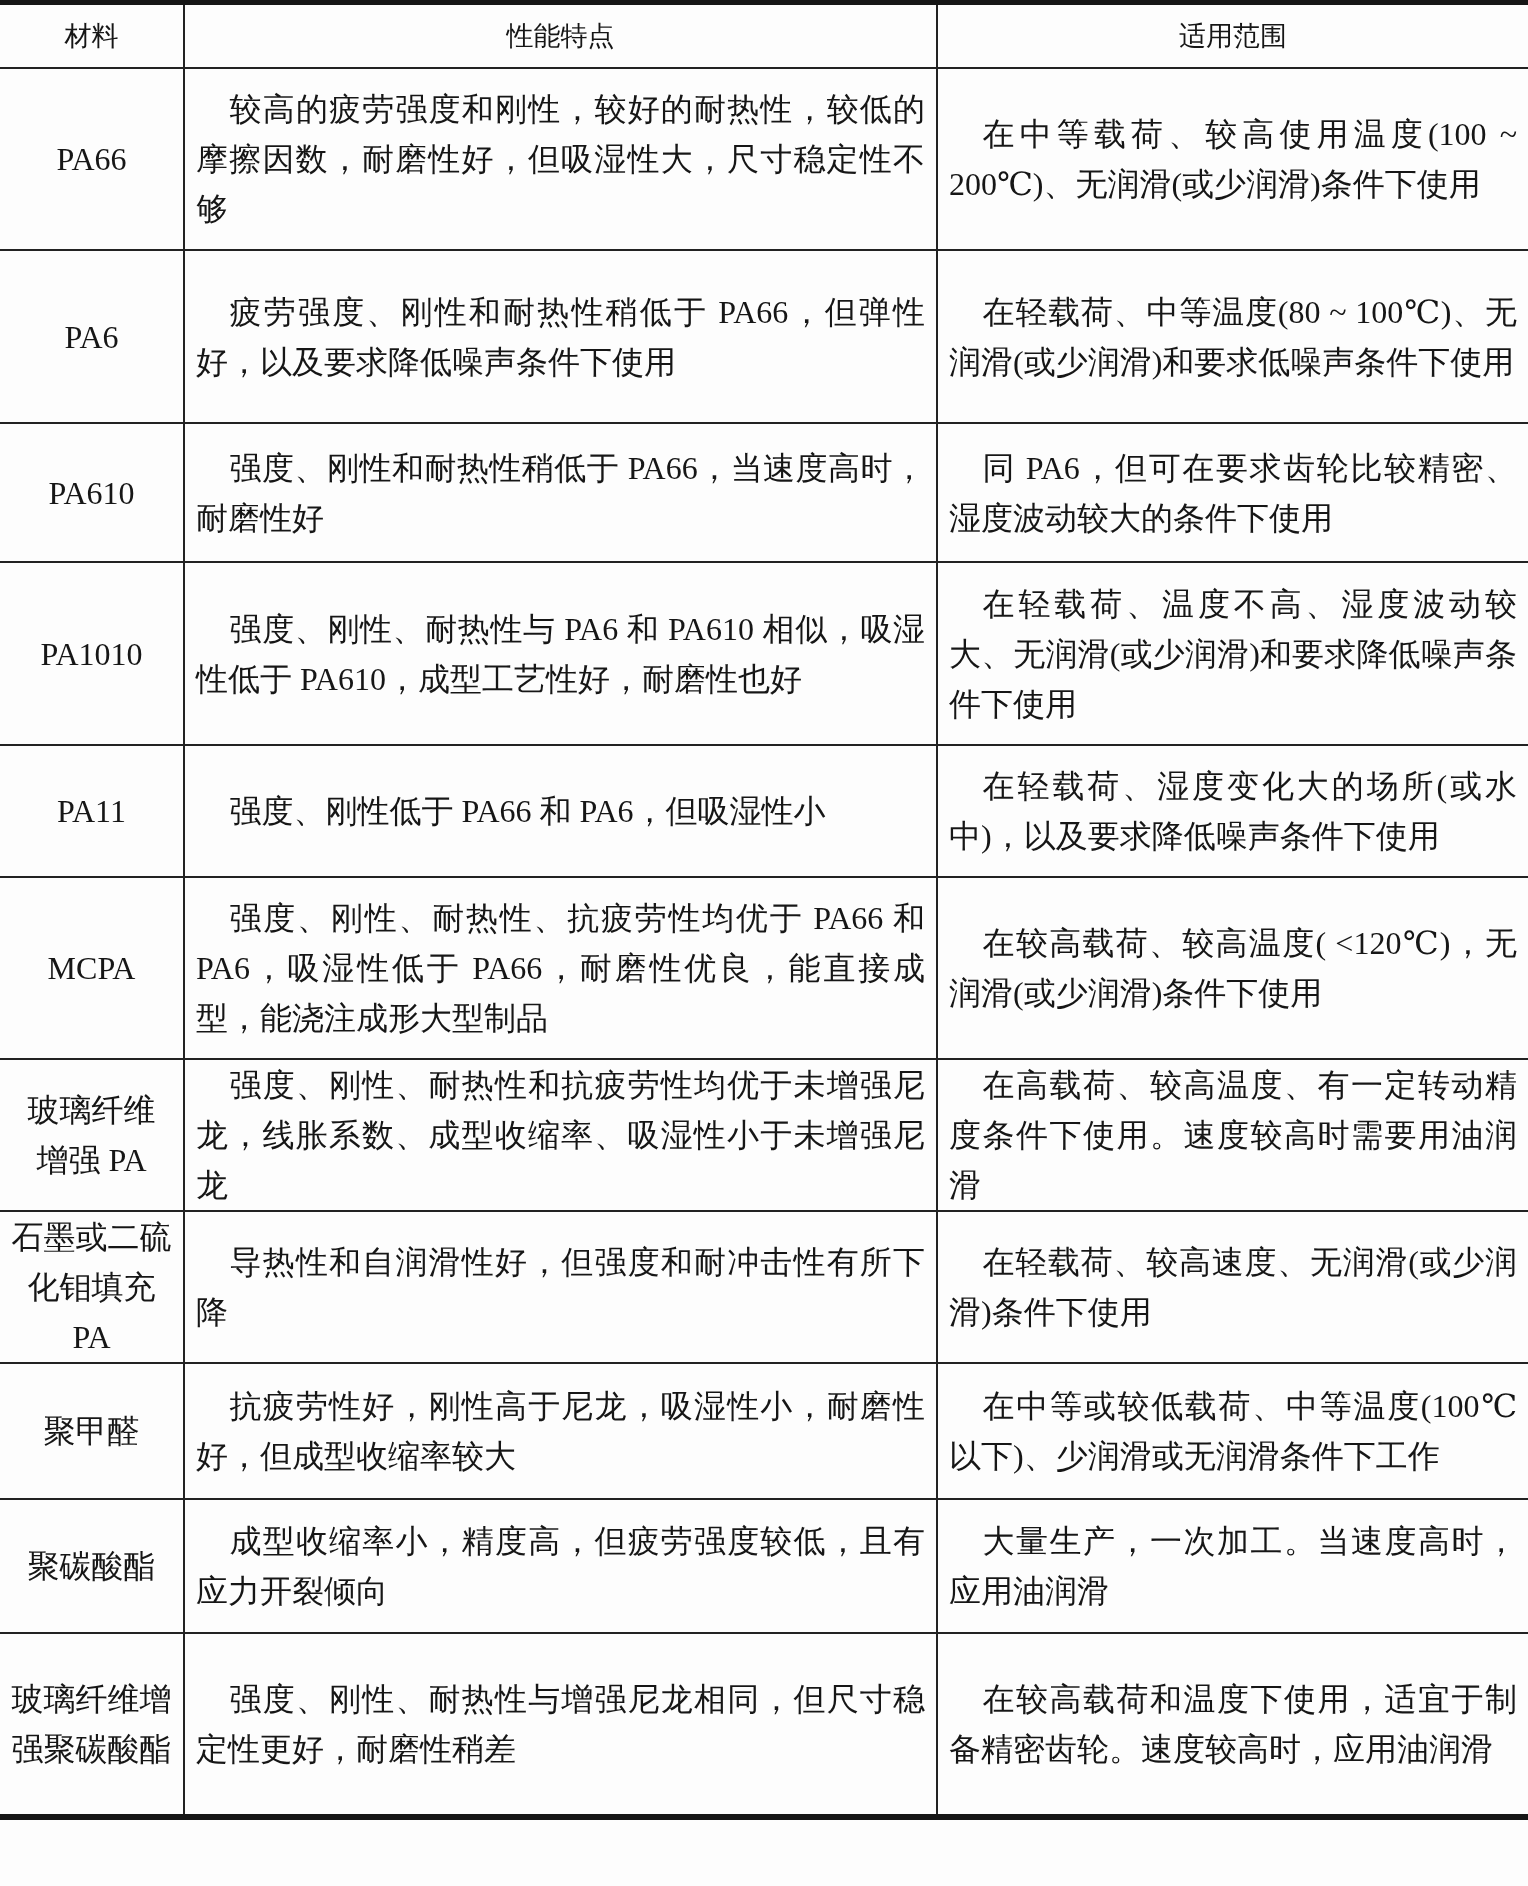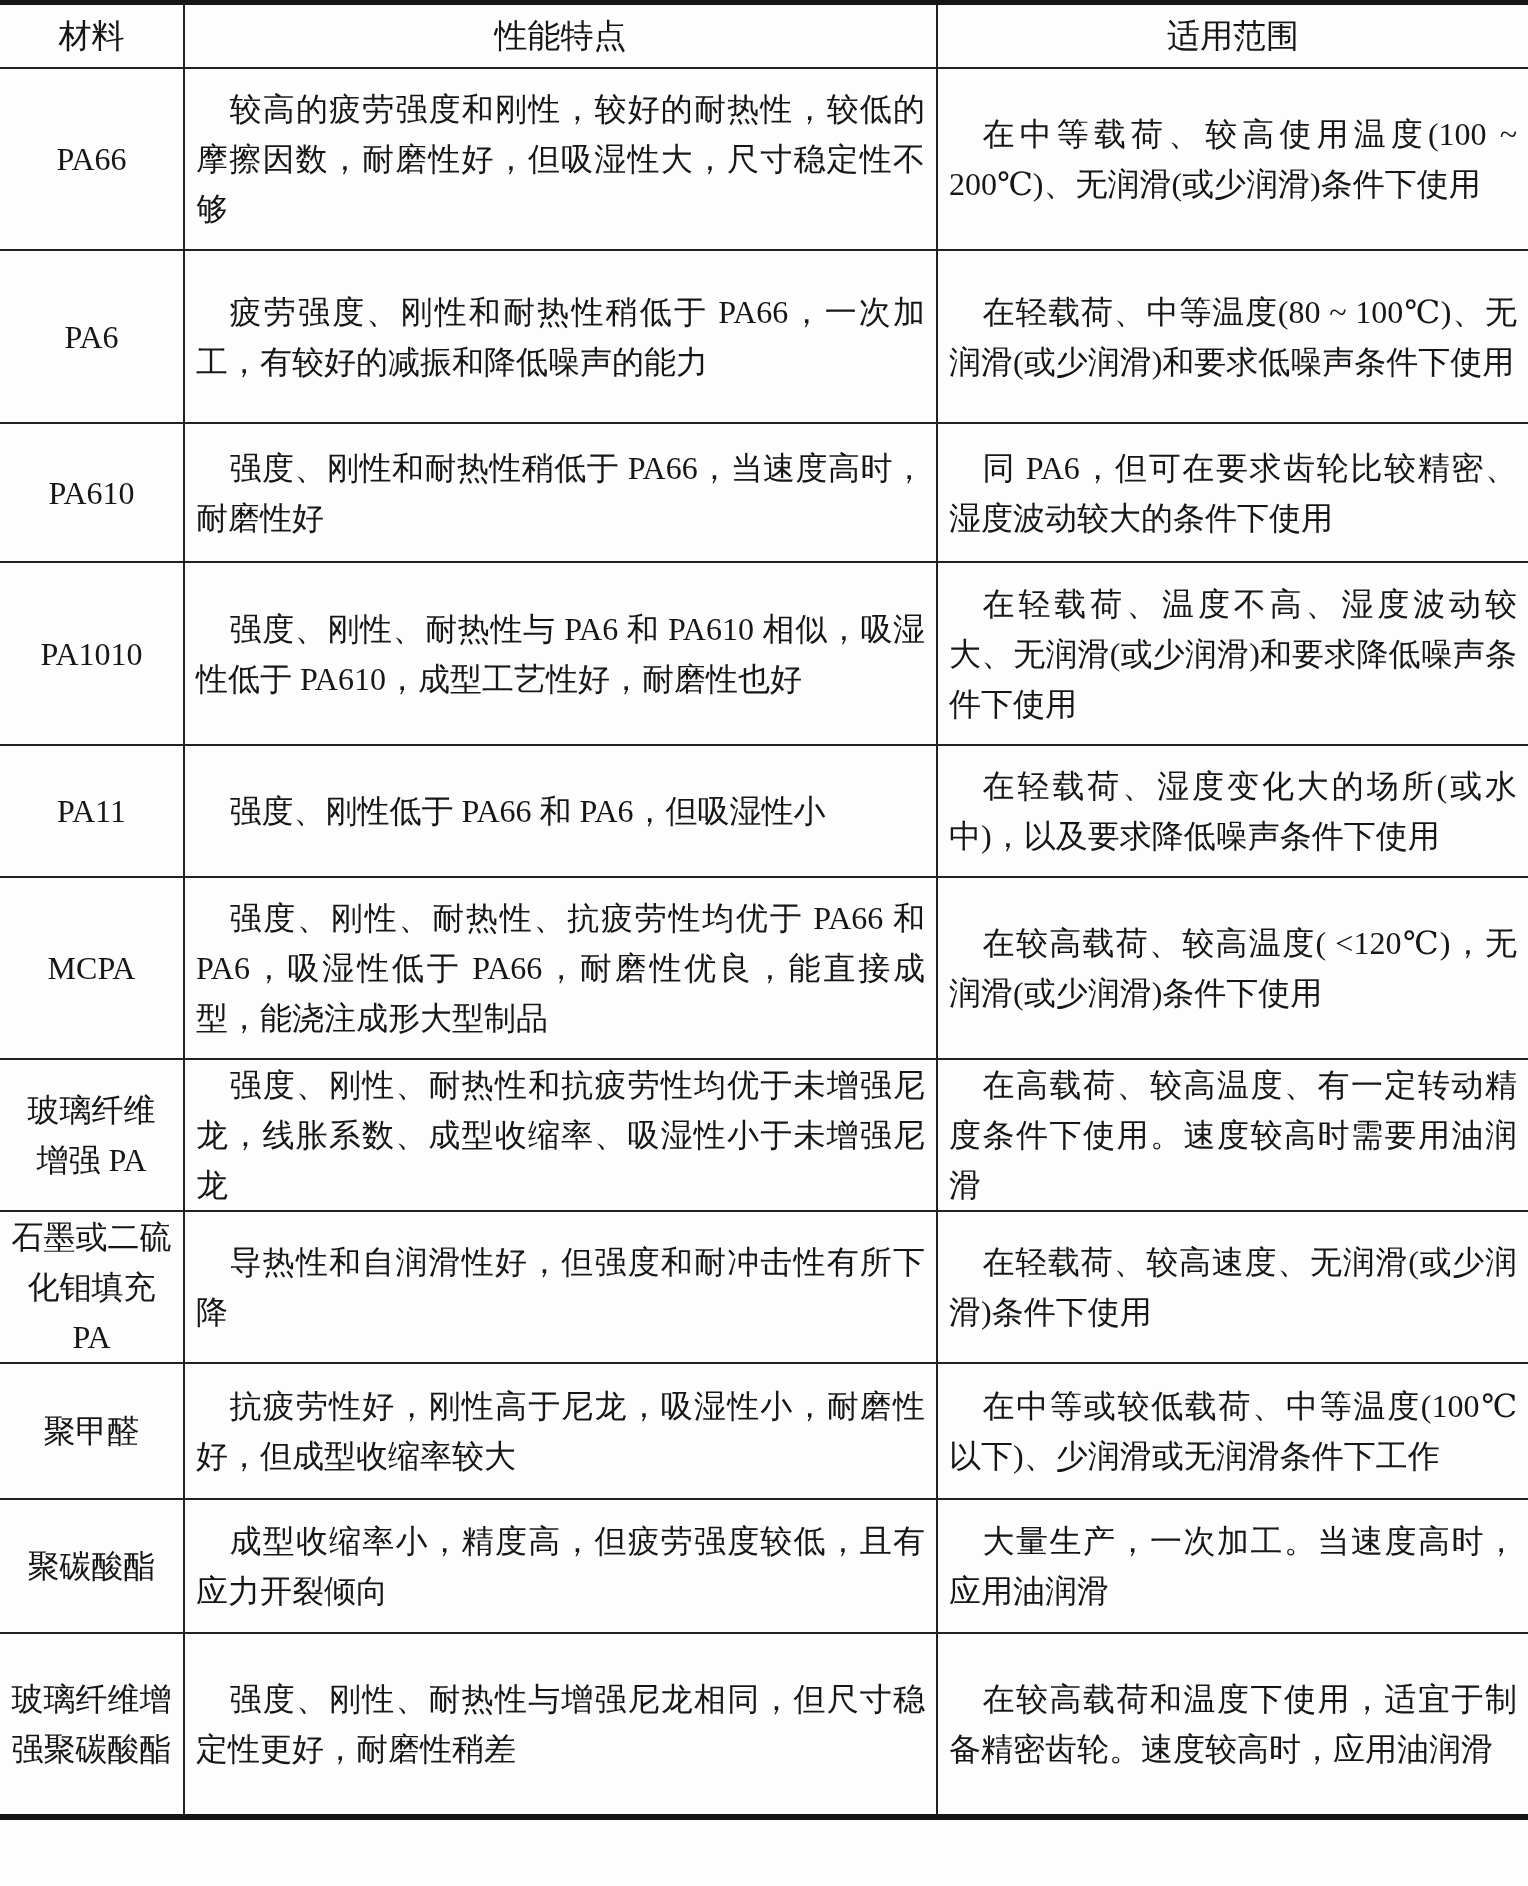--- a/index.html
+++ b/index.html
@@ -28,21 +28,21 @@
     vertical-align: middle;
     font-weight: normal;
     padding: 0;
   }
   th:nth-child(1), th:nth-child(2),
   td:nth-child(1), td:nth-child(2) {
     border-right: 2px solid #222222;
   }
   tbody tr:last-child td { border-bottom: none; }
   thead th {
-    font-size: 33px;
+    font-size: 27px;
     text-align: center;
     height: 62px;
     line-height: 62px;
   }
   td {
     font-size: 32px;
     line-height: 50px;
   }
   td.c-mat {
     text-align: center;
@@ -79,21 +79,21 @@
       <td class="c-feat">
           <p>较高的疲劳强度和刚性，较好的耐热性，较低的摩擦因数，耐磨性好，但吸湿性大，尺寸稳定性不够</p>
         </td>
       <td class="c-scope">
           <p>在中等载荷、较高使用温度(100 ~ 200℃)、无润滑(或少润滑)条件下使用</p>
         </td>
     </tr>
     <tr style="height:173px">
       <td class="c-mat">PA6</td>
       <td class="c-feat">
-          <p>疲劳强度、刚性和耐热性稍低于 PA66，一次加工，有较好的减振和降低噪声的能力</p>
+          <p>疲劳强度、刚性和耐热性稍低于 PA66，但弹性好，以及要求降低噪声条件下使用</p>
         </td>
       <td class="c-scope">
           <p>在轻载荷、中等温度(80 ~ 100℃)、无润滑(或少润滑)和要求低噪声条件下使用</p>
         </td>
     </tr>
     <tr style="height:139px">
       <td class="c-mat">PA610</td>
       <td class="c-feat">
           <p>强度、刚性和耐热性稍低于 PA66，当速度高时，耐磨性好</p>
         </td>

